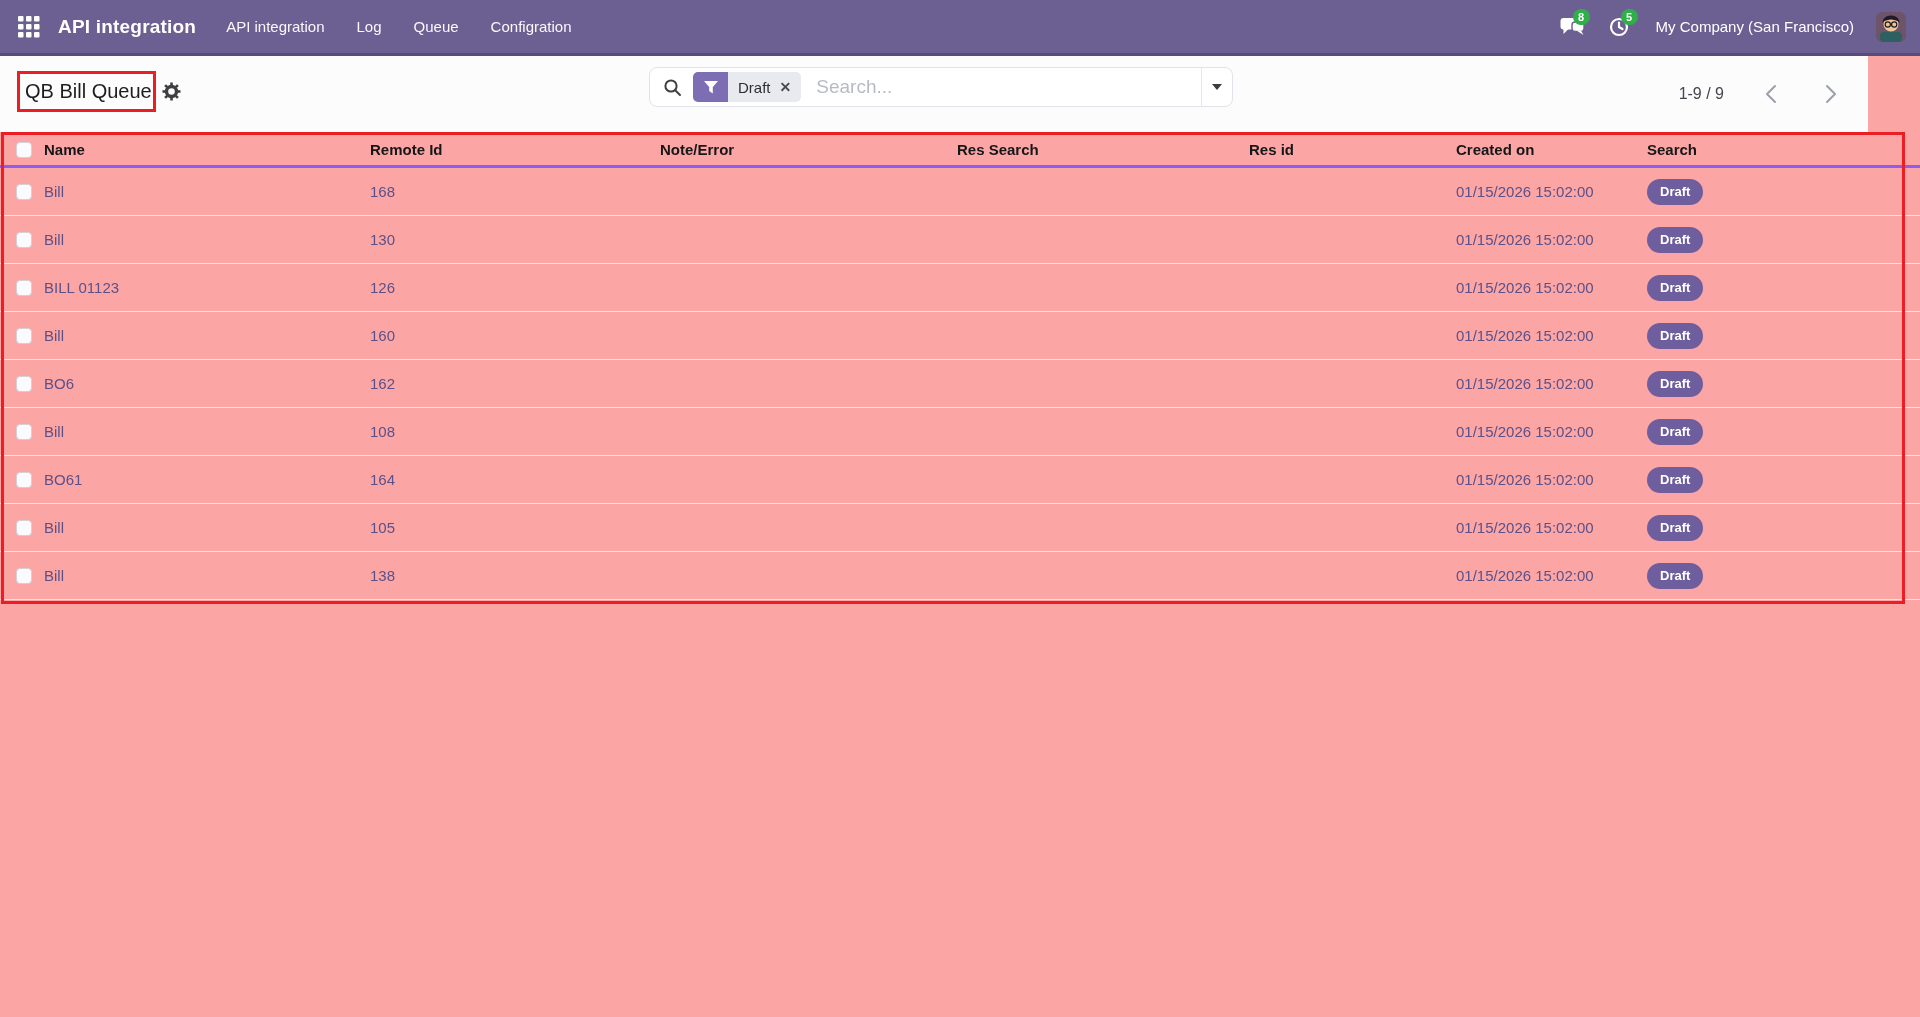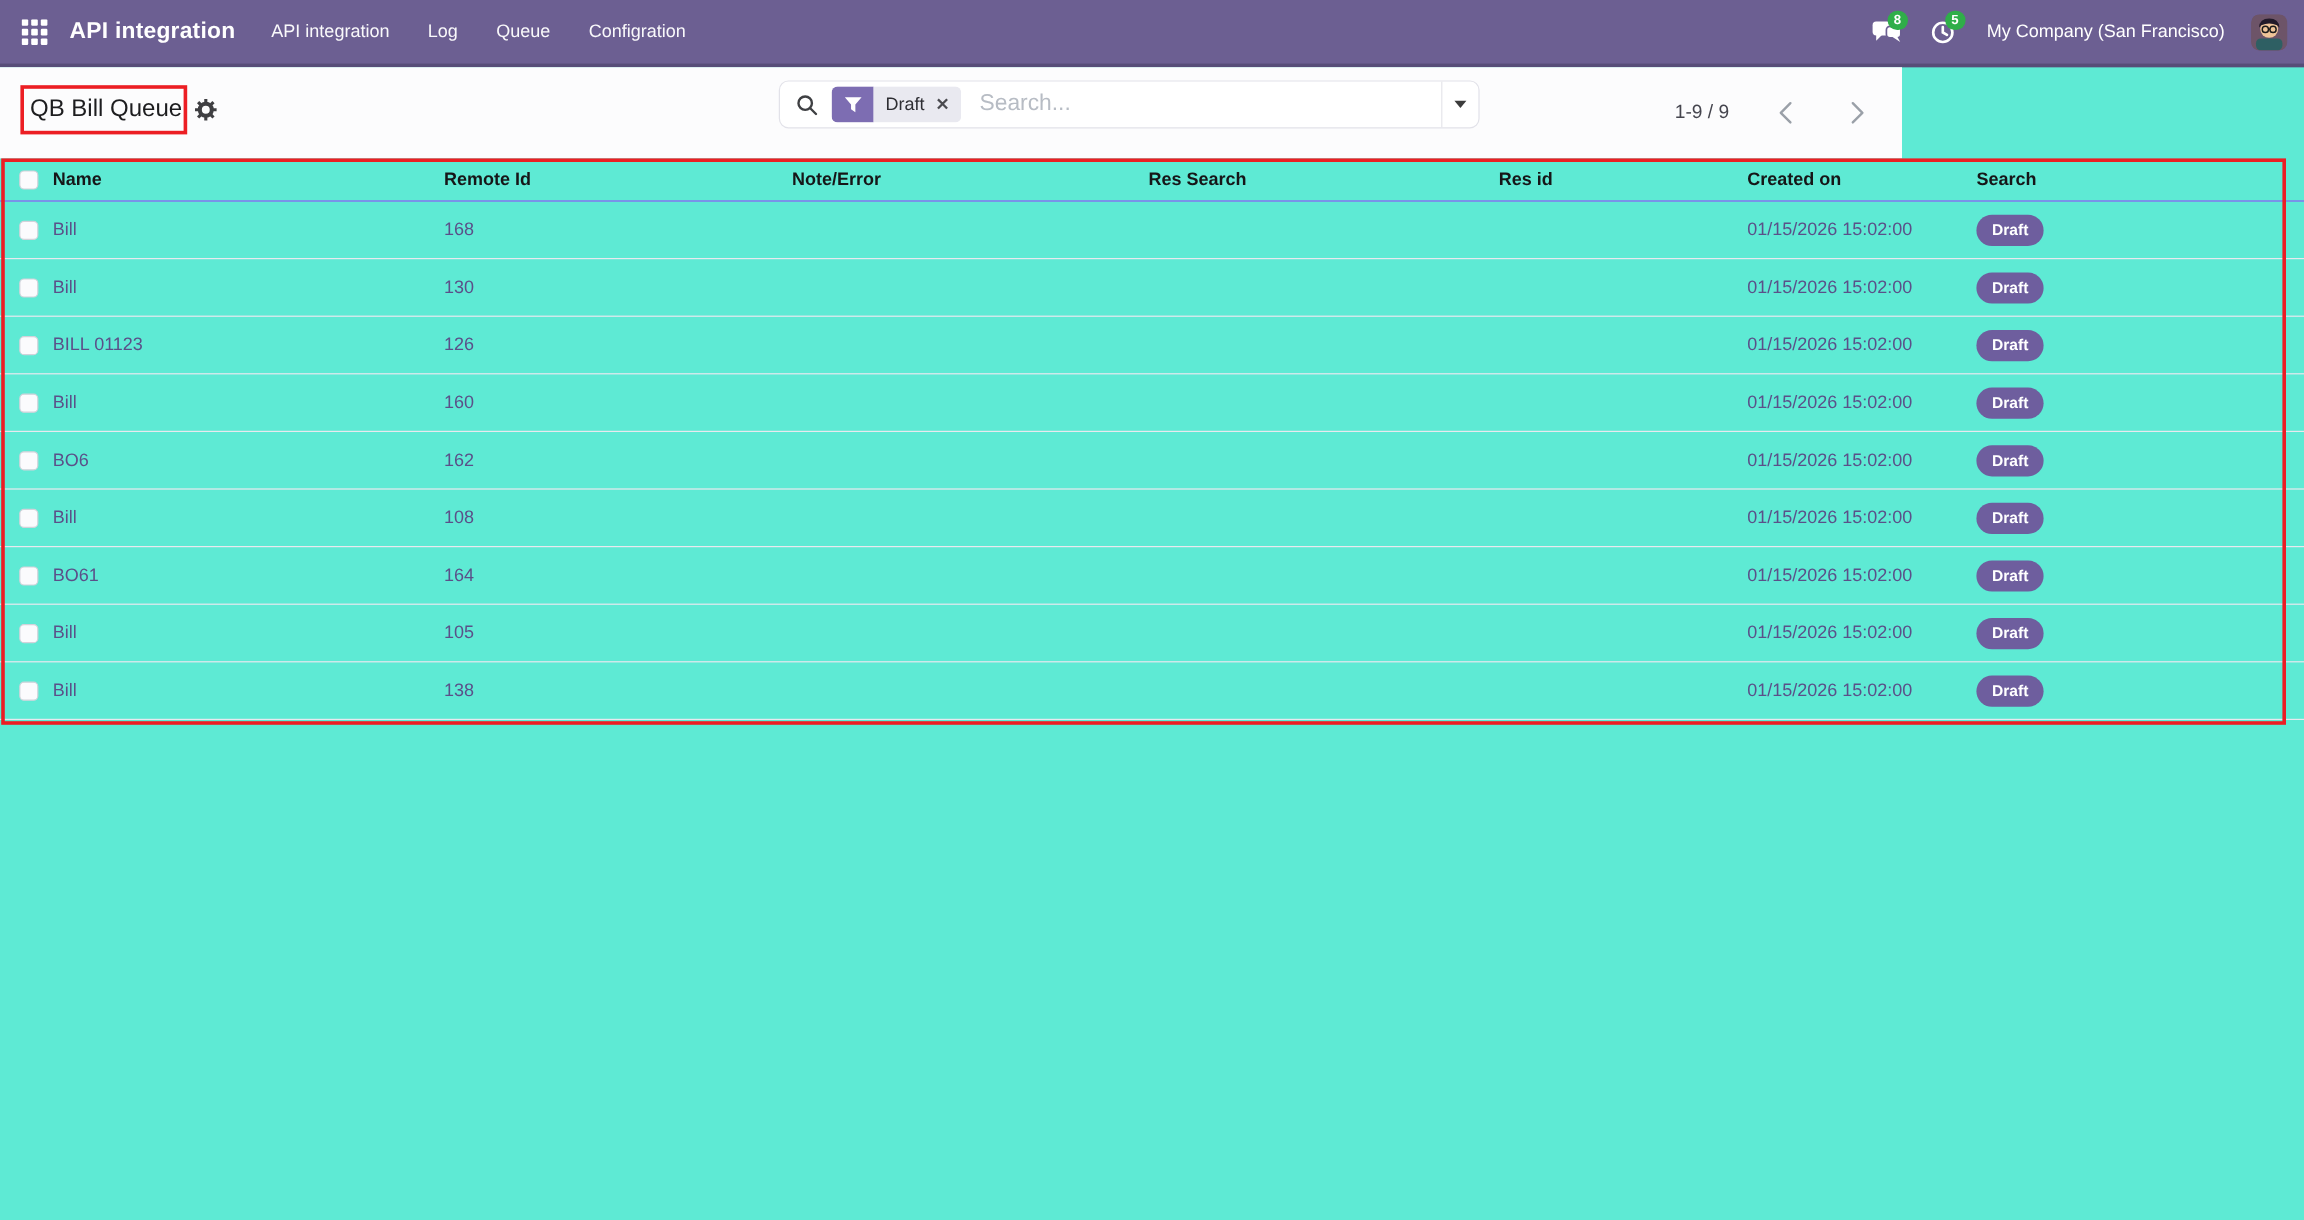--- a/index.html
+++ b/index.html
@@ -1,18 +1,18 @@
 <!DOCTYPE html>
 <html><head>
 <meta charset="utf-8">
 <style>
   * { margin:0; padding:0; box-sizing:border-box; }
   html,body { width:1920px; height:1017px; overflow:hidden; }
   body { font-family:"Liberation Sans", sans-serif; background:#fcfcfd; }
-  .page { position:relative; width:1920px; height:1017px; background:#5eead4; }
+  .page { position:relative; width:1920px; height:1017px; background:#fca5a5; }
 
   
   .navbar { position:absolute; left:0; top:0; width:1920px; height:56px;
             background:#6c5f92; border-bottom:3px solid #574d78;
             display:flex; align-items:center; color:#fff; }
   .nav-left { display:flex; align-items:center; padding-left:18px; }
   .apps-icon { width:22px; height:22px; margin-right:18px; cursor:pointer; }
   .brand { font-size:19px; font-weight:700; letter-spacing:.2px; cursor:pointer; }
   .nav-menu { display:flex; gap:32px; margin-left:30px; font-size:15px; }
   .nav-menu .mi { cursor:pointer; color:rgba(255,255,255,.96); }
@@ -20,21 +20,21 @@
                padding-right:14px; font-size:15px; }
   .icon-wrap { position:relative; width:26px; height:22px; cursor:pointer; }
   .nbadge { position:absolute; top:-7px; left:13px; background:#2fae49; color:#fff;
             font-size:11px; font-weight:700; height:16px; min-width:17px;
             border-radius:9px; padding:0 4px; line-height:16px; text-align:center; }
   .company { cursor:pointer; white-space:nowrap; }
   .avatar { width:30px; height:30px; border-radius:7px; overflow:hidden; cursor:pointer;
             background:#6d5468; }
 
   
-  .cpanel { position:absolute; left:0; top:56px; width:1585px; height:76px; background:#fcfcfd; }
+  .cpanel { position:absolute; left:0; top:56px; width:1868px; height:76px; background:#fcfcfd; }
   .bc-title { position:absolute; left:25px; top:15px; height:40px; line-height:40px;
               font-size:20px; color:#1d1d1f; }
   .annotation { position:absolute; border:3px solid #ec1e24; pointer-events:none; z-index:9; }
   .bc-annot { left:17px; top:15px; width:139px; height:41px; }
   .gear { position:absolute; left:162px; top:26px; width:19px; height:19px; cursor:pointer; }
 
   .searchbox { position:absolute; left:649px; top:11px; width:584px; height:40px;
                background:#ffffff; border:1px solid #e2e2e9; border-radius:8px;
                display:flex; align-items:center; padding-left:13px; }
   .mag { width:19px; height:19px; flex:0 0 auto; }
@@ -52,21 +52,21 @@
            border-right:5px solid transparent; border-top:6px solid #3c3c3c; }
 
   .pager { position:absolute; right:24px; top:0; height:76px;
            display:flex; align-items:center; gap:34px; }
   .pager-value { font-size:16px; color:#45454e; cursor:pointer; }
   .pg-btn { width:26px; height:26px; display:flex; align-items:center;
             justify-content:center; cursor:pointer; }
 
   
   .thead { position:absolute; left:0; top:132px; width:1920px; height:36px;
-           border-bottom:1px solid #8b5cf6; font-size:15px; font-weight:700; color:#161618; }
+           border-bottom:3px solid #8b5cf6; font-size:15px; font-weight:700; color:#161618; }
   .hcell { position:absolute; top:0; line-height:36px; cursor:pointer; white-space:nowrap; }
   .tbody { position:absolute; left:0; top:168px; width:1920px; }
   .trow { position:relative; height:48px; border-bottom:1px solid #e9e9ef; cursor:pointer; }
   .cell { position:absolute; top:0; line-height:48px; font-size:15px; color:#5b5089;
           white-space:nowrap; }
   .col-name { left:44px; }
   .col-remote { left:370px; }
   .col-note { left:660px; }
   .col-model { left:957px; }
   .col-resid { left:1249px; }

